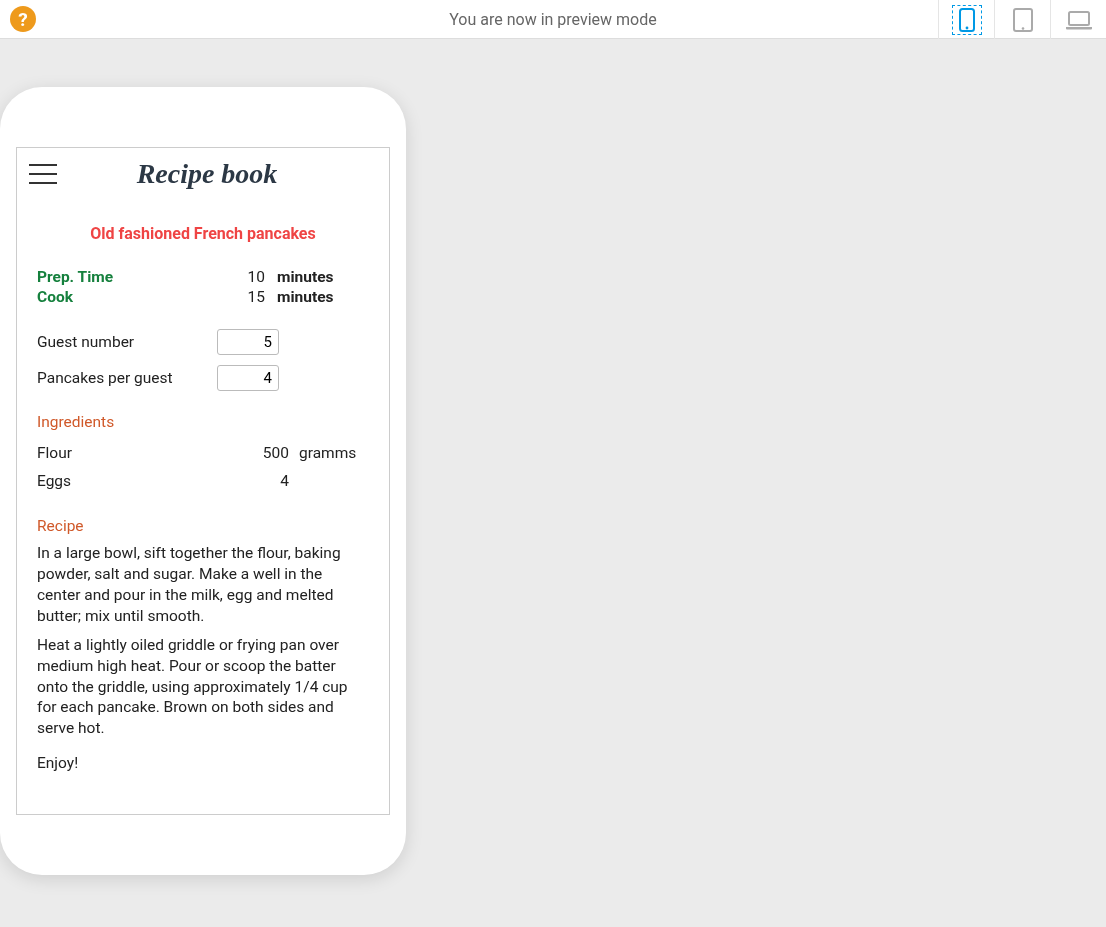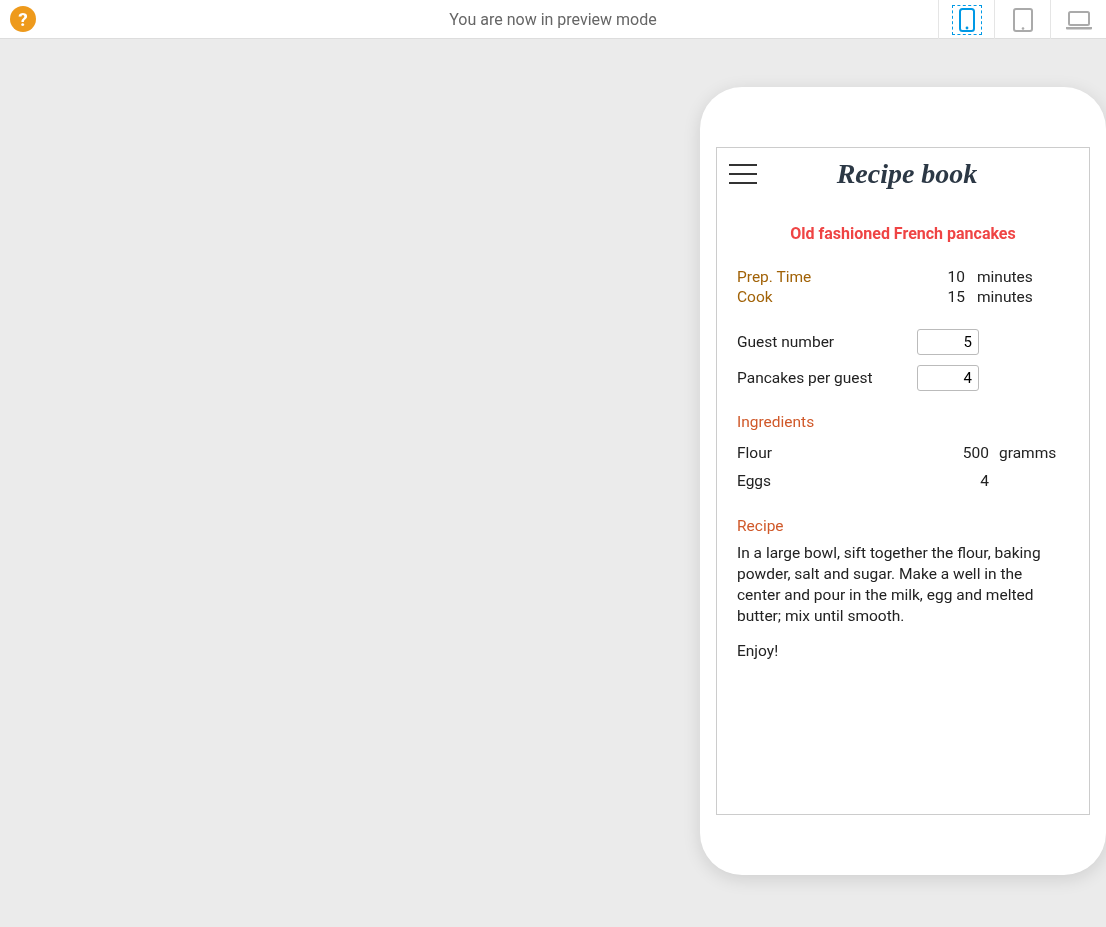--- a/index.html
+++ b/index.html
@@ -67,21 +67,21 @@
     .device-btn.active .device-inner {
       border: 1px dashed #0099e5;
     }
     .device-btn svg { display: block; }
 
     .stage {
       width: 100%;
       height: calc(927px - 39px);
       display: flex;
       align-items: flex-start;
-      justify-content: flex-end;
+      justify-content: flex-start;
       padding-top: 48px;
     }
     .phone-shell {
       width: 406px;
       height: 788px;
       background: #ffffff;
       border-radius: 42px;
       box-shadow: 0 4px 18px rgba(0,0,0,0.12);
       padding: 60px 16px 60px 16px;
       display: flex;
@@ -129,32 +129,32 @@
       color: #222;
       font-size: 15.5px;
     }
     .recipe-title {
       text-align: center;
       color: #ef4444;
       font-weight: bold;
       font-size: 16px;
       margin: 14px 0 24px 0;
     }
-    .orange { color: #a16207; font-weight: normal; }
+    .orange { color: #15803d; font-weight: bold; }
     table.meta {
       width: 100%;
       border-collapse: collapse;
     }
     table.meta td {
       padding: 1px 0;
       vertical-align: middle;
     }
     .col-label { width: 180px; }
     .col-val { width: 60px; text-align: right; padding-right: 12px !important; }
-    .col-unit { text-align: left; }
+    .col-unit { text-align: left; font-weight: bold; }
     .inputs { margin-top: 22px; }
     .input-row { display: flex; align-items: center; margin-bottom: 10px; }
     .input-row .lbl { width: 180px; }
     .num-input {
       width: 62px;
       height: 26px;
       border: 1px solid #bbb;
       border-radius: 3px;
       text-align: right;
       padding: 2px 6px;
@@ -270,18 +270,19 @@
             <td>Eggs</td>
             <td class="ival">4</td>
             <td class="iunit"></td>
           </tr>
         </tbody>
           </table>
 
         <div class="section-head">Recipe</div>
         <div class="recipe-body">
           <p>In a large bowl, sift together the flour, baking powder, salt and sugar. Make a well in the center and pour in the milk, egg and melted butter; mix until smooth.</p>
+          <p>Heat a lightly oiled griddle or frying pan over medium high heat. Pour or scoop the batter onto the griddle, using approximately 1/4 cup for each pancake. Brown on both sides and serve hot.</p>
           <p class="enjoy">Enjoy!</p>
         </div>
       </div>
     </div>
   </div>
 </div>
 
 </body></html>

